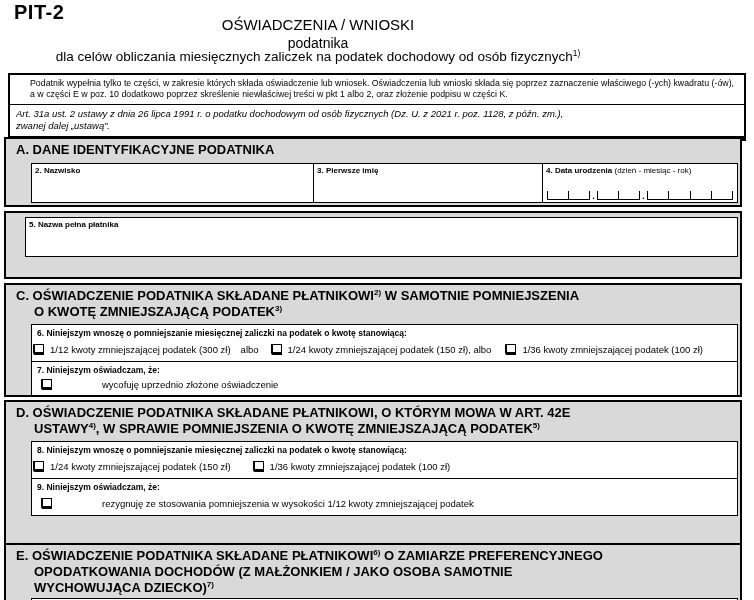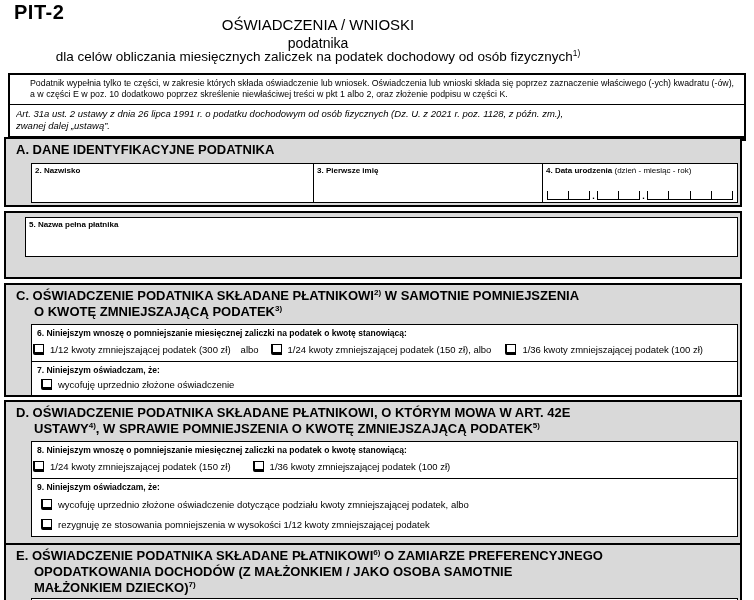--- a/index.html
+++ b/index.html
@@ -49,21 +49,21 @@
   .comb-group .comb-cell:last-child { border-right:1px solid #000; }
   .comb-dot { width:7px; flex:none; text-align:center; font-size:9px; font-weight:bold; line-height:7px; }
   .comb-dot::before { content:"."; }
 
   .subbox { background:#fff; border:1px solid #000; margin:0 2px 0 25px; position:relative; }
   .subbox.gap-top { margin-top:4px; }
   .subbox + .subbox { margin-top:-1px; }
   .sublabel { font-size:8.5px; font-weight:bold; padding:3px 4px 0 5px; line-height:10px; white-space:nowrap; }
 
   .cbrow  { display:flex; align-items:center; padding:6px 4px 6px 1px; font-size:9.5px; white-space:nowrap; }
-  .cbline { display:flex; align-items:flex-start; padding:4px 4px 3px 9px; font-size:9.5px; white-space:nowrap; }
+  .cbline { display:flex; align-items:flex-start; padding:4px 4px 3px 9px; font-size:9.5px; white-space:nowrap;gap:44px; }
   .cbline.last { padding-bottom:6px; }
   .cb { width:11px; height:11px; flex:none; background:#fff; display:inline-block;
         border:1px solid #000; border-left-width:2px; border-bottom-width:3px;
         border-radius:0 0 0 2px; margin-right:6px; }
   .albo { margin:0 12px 0 10px; }
   .optgap { margin-left:14px; display:flex; align-items:center; }
 
   .payer-box { margin:4px 2px 0 19px; height:40px; background:#fff; border:1px solid #000; }
 </style>
 </head>
@@ -163,31 +163,27 @@
       <span class="cb"></span>
       <span>1/24 kwoty zmniejszającej podatek (150 zł)</span>
       <span class="optgap" style="margin-left:22px">
         <span class="cb"></span>
         <span>1/36 kwoty zmniejszającej podatek (100 zł)</span>
       </span>
     </div>
   </div>
   <div class="subbox">
     <div class="sublabel">9. Niniejszym oświadczam, że:</div>
-    <div class="cbline" style="padding-top:7px">
-      <span class="cb"></span>
-      <span>wycofuję uprzednio złożone oświadczenie dotyczące podziału kwoty zmniejszającej podatek, albo</span>
-    </div>
     <div class="cbline last" style="padding-top:6px">
       <span class="cb"></span>
       <span>rezygnuję ze stosowania pomniejszenia w wysokości 1/12 kwoty zmniejszającej podatek</span>
     </div>
   </div>
 </div>
 
 <div class="sec" id="secE">
   <div class="sec-line first"><span>E. OŚWIADCZENIE PODATNIKA SKŁADANE PŁATNIKOWI</span><sup>6)</sup><span> O ZAMIARZE PREFERENCYJNEGO</span></div>
   <div class="sec-line wrap">OPODATKOWANIA DOCHODÓW (Z MAŁŻONKIEM / JAKO OSOBA SAMOTNIE</div>
-  <div class="sec-line wrap"><span>MAŁŻONKIEM DZIECKO)</span><sup>7)</sup></div>
+  <div class="sec-line wrap"><span>WYCHOWUJĄCA DZIECKO)</span><sup>7)</sup></div>
   <div class="subbox" style="margin-top:2px;height:30px">
     <div class="sublabel">10. Niniejszym oświadczam, że zamierzam opodatkować dochody</div>
   </div>
 </div>
 
 </body></html>

